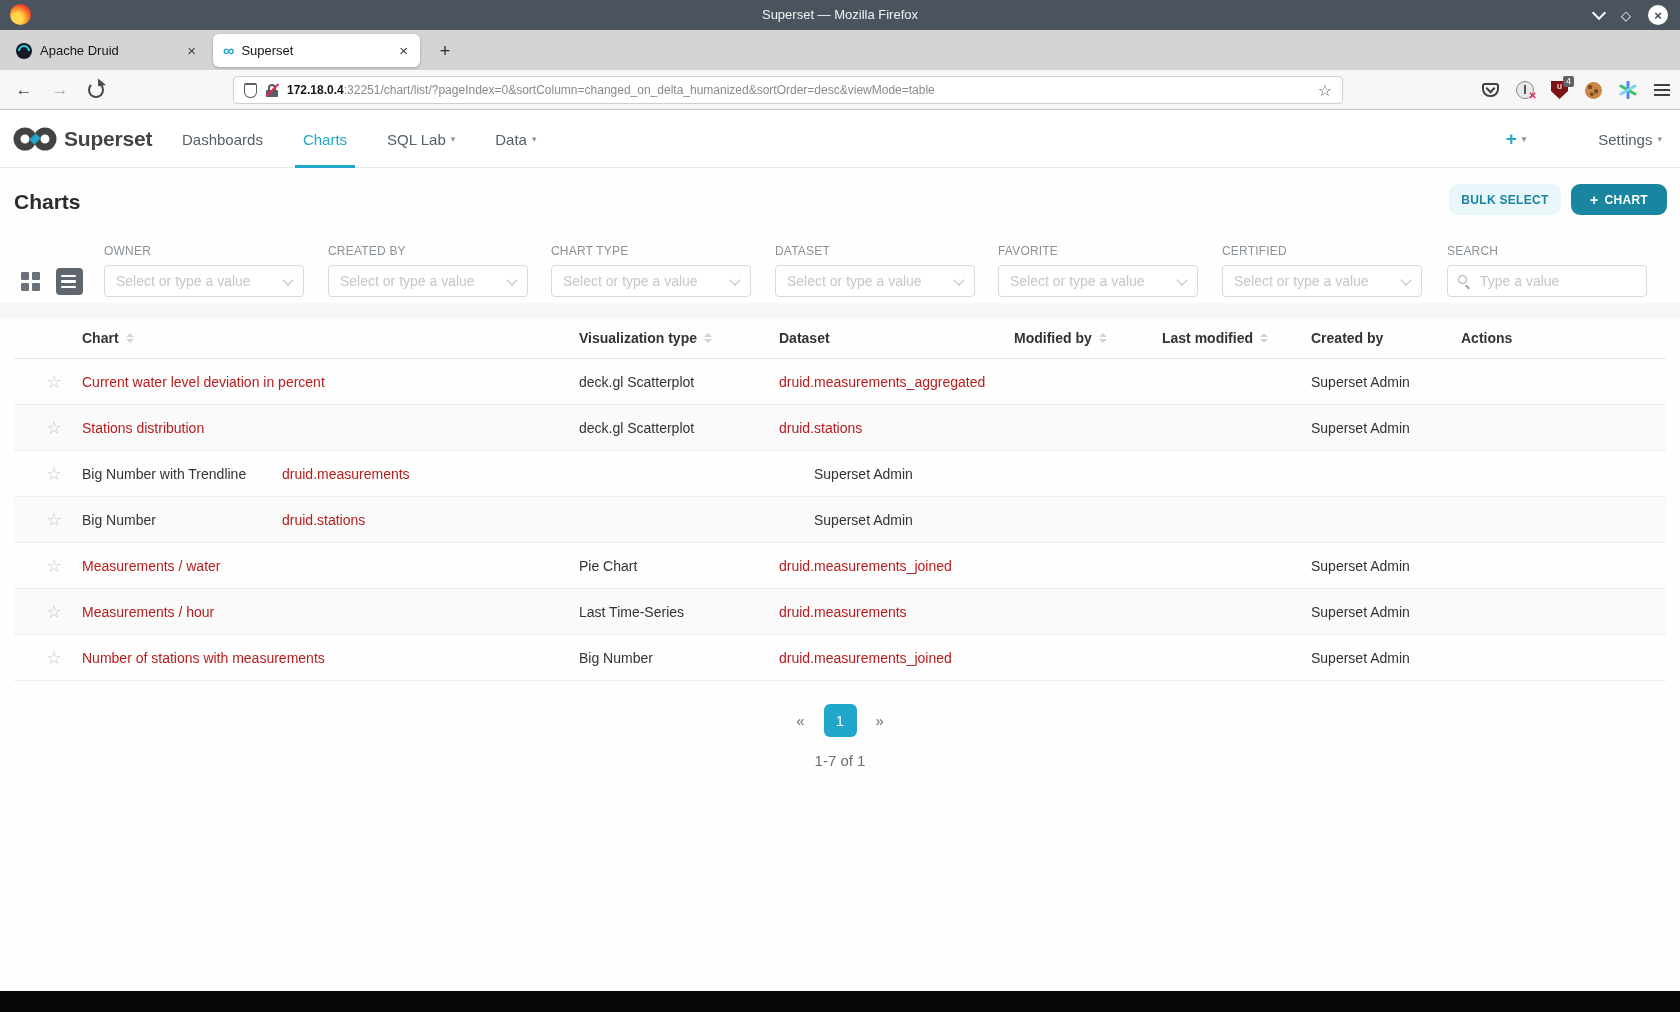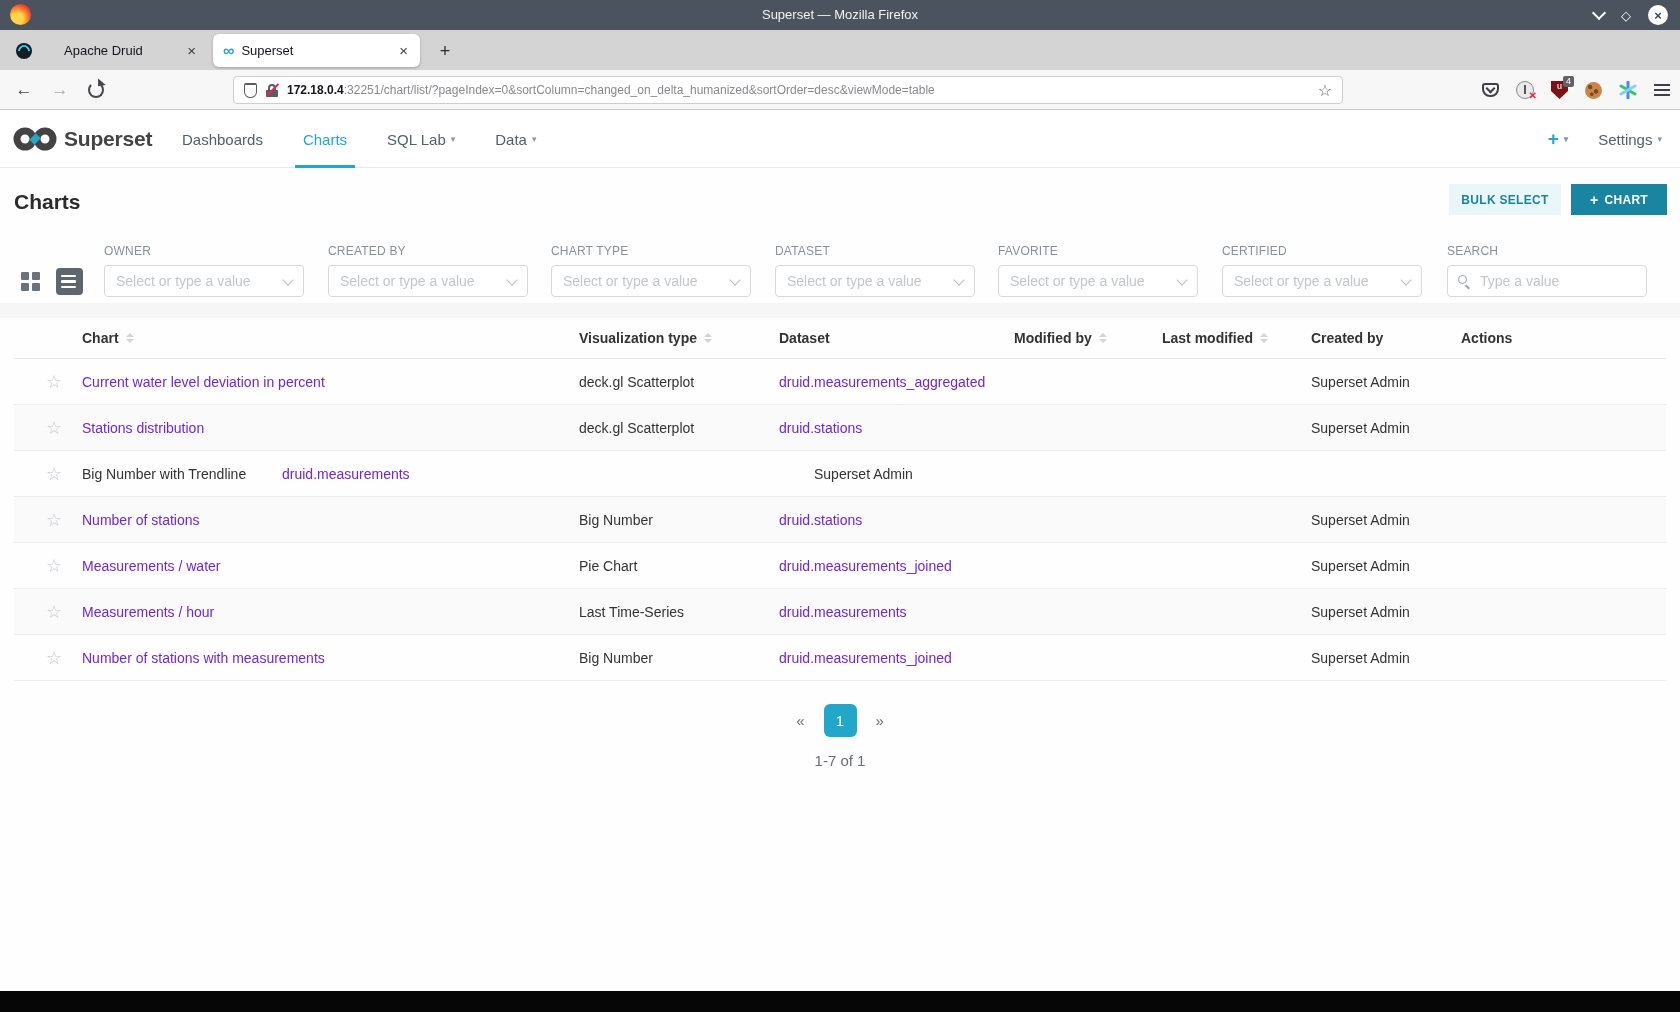--- a/index.html
+++ b/index.html
@@ -16,21 +16,21 @@
   .wc-min{width:8px;height:8px;border-right:2px solid #fff;border-bottom:2px solid #fff;
     transform:rotate(45deg);margin-top:-4px;}
   .wc-max{color:#fff;font-size:13px;line-height:13px;}
   .wc-close{width:20px;height:20px;border-radius:50%;background:#fff;color:#3c4754;
     display:flex;align-items:center;justify-content:center;font-size:13px;font-weight:700;}
 
   
   .tabbar{position:absolute;top:30px;left:0;right:0;height:40px;background:#d4d4d4;}
   .tab{position:absolute;top:4px;height:33px;display:flex;align-items:center;padding:0 10px;
     font-size:13px;color:#15141a;box-sizing:border-box;}
-  .tab-inactive{left:6px;width:202px;gap:24px;}
+  .tab-inactive{left:6px;width:202px;}
   .tab-active{left:213px;width:207px;background:#fff;border-radius:6px;box-shadow:0 1px 3px rgba(0,0,0,.25);}
   .tab-title{flex:1;white-space:nowrap;overflow:hidden;}
   .tab-close{color:#3f3f46;font-size:15px;padding:0 2px;}
   .druid-fav{width:16px;height:16px;border-radius:50%;background:#141c26;margin-right:8px;
     display:flex;align-items:center;justify-content:center;}
   .druid-fav i{display:block;width:8px;height:8px;border:2px solid transparent;
     border-top-color:#29d9f6;border-right-color:#29d9f6;border-radius:50%;transform:rotate(-45deg);}
   .ss-fav{color:#20a7c9;font-weight:700;font-size:16px;margin-right:7px;line-height:16px;}
   .newtab{position:absolute;left:432px;top:8px;width:26px;height:26px;display:flex;align-items:center;
     justify-content:center;font-size:18px;color:#2b2b33;}
@@ -87,25 +87,25 @@
   .brand{position:absolute;left:12px;top:0;height:58px;display:flex;align-items:center;gap:6px;}
   .brand-name{font-size:21px;font-weight:700;color:#444;letter-spacing:-.2px;}
   .snav-items{position:absolute;left:162px;top:0;height:58px;display:flex;}
   .snav-item{height:58px;display:flex;align-items:center;padding:0 20px;font-size:15px;color:#546068;
     position:relative;}
   .snav-item.active{color:#20a7c9;}
   .snav-item.active::after{content:"";position:absolute;left:12px;right:12px;bottom:0;height:3px;background:#20a7c9;}
   .caret{font-size:9px;color:#8a959e;margin-left:5px;}
   .snav-right{position:absolute;right:18px;top:0;height:58px;display:flex;align-items:center;gap:30px;}
   .plus-menu{color:#20a7c9;font-size:19px;font-weight:700;display:flex;align-items:center;}
-  .settings-menu{font-size:15px;color:#546068;display:flex;align-items:center;}
+  .settings-menu{font-size:15px;color:#546068;display:flex;align-items:center;margin-left:42px;}
 
   
   .page-title{position:absolute;left:14px;top:190px;font-size:21px;font-weight:700;color:#2b2b2b;}
-  .btn{position:absolute;top:184px;height:31px;border-radius:0;display:flex;align-items:center;
+  .btn{position:absolute;top:184px;height:31px;border-radius:9px;display:flex;align-items:center;
     justify-content:center;font-size:12px;font-weight:700;letter-spacing:.3px;box-sizing:border-box;margin-left:8px;}
   .btn-bulk{right:119px;width:112px;background:#e9f6fa;color:#1a85a0;}
   .btn-add{right:13px;width:96px;background:#1a85a0;color:#fff;}
   .btn-add .plus{font-size:14px;margin-right:6px;font-weight:700;}
 
   
   .view-toggles{position:absolute;left:21px;top:268px;display:flex;gap:16px;align-items:center;}
   .grid-icon{display:grid;grid-template-columns:8px 8px;grid-template-rows:8px 8px;gap:3px;}
   .grid-icon i{background:#6a737b;border-radius:1px;}
   .list-toggle{width:27px;height:27px;background:#5f666d;border-radius:4px;display:flex;
@@ -145,21 +145,21 @@
   .c-mod{width:148px;}
   .c-last{width:149px;}
   .c-cre{width:150px;}
   .c-act{flex:1;}
   .th{display:flex;align-items:center;}
   .sort{display:inline-flex;flex-direction:column;gap:2px;margin-left:7px;}
   .sort i{width:0;height:0;border-left:4px solid transparent;border-right:4px solid transparent;}
   .sort .up{border-bottom:4px solid #cfd5d9;}
   .sort .dn{border-top:4px solid #cfd5d9;}
   .star{color:#c6cbd0;font-size:18px;line-height:18px;}
-  a.link{color:#6d28d9;text-decoration:none;}
+  a.link{color:#b91c1c;text-decoration:none;}
 
   
   .pager{position:absolute;top:704px;left:0;right:0;display:flex;justify-content:center;
     align-items:center;gap:19px;}
   .pg-arrow{color:#64707a;font-size:15px;}
   .pg-current{width:33px;height:33px;background:#20a7c9;border-radius:6px;color:#fff;font-size:15px;
     display:flex;align-items:center;justify-content:center;}
   .pg-summary{position:absolute;top:752px;left:0;right:0;text-align:center;font-size:15px;color:#6b6f73;}
 
   .bottom-bar{position:absolute;left:0;right:0;bottom:0;height:21px;background:#060606;}
@@ -421,21 +421,20 @@
       <span class="cell c-viz viz-cell">Big Number with Trendline</span>
       <span class="cell c-ds"><a href="#" class="link dataset-link">druid.measurements</a></span>
       <span class="cell c-mod mod-cell"></span>
       <span class="cell c-last last-cell"></span>
       <span class="cell c-cre cre-cell">Superset Admin</span>
       <span class="cell c-act"></span>
     </div>
 
     <div class="trow">
       <span class="cell c-star"><span class="star">☆</span></span>
-      <span class="cell c-chart"><a href="#" class="link chart-link">Number of stations</a></span>
       <span class="cell c-viz viz-cell">Big Number</span>
       <span class="cell c-ds"><a href="#" class="link dataset-link">druid.stations</a></span>
       <span class="cell c-mod mod-cell"></span>
       <span class="cell c-last last-cell"></span>
       <span class="cell c-cre cre-cell">Superset Admin</span>
       <span class="cell c-act"></span>
     </div>
 
     <div class="trow">
       <span class="cell c-star"><span class="star">☆</span></span>

